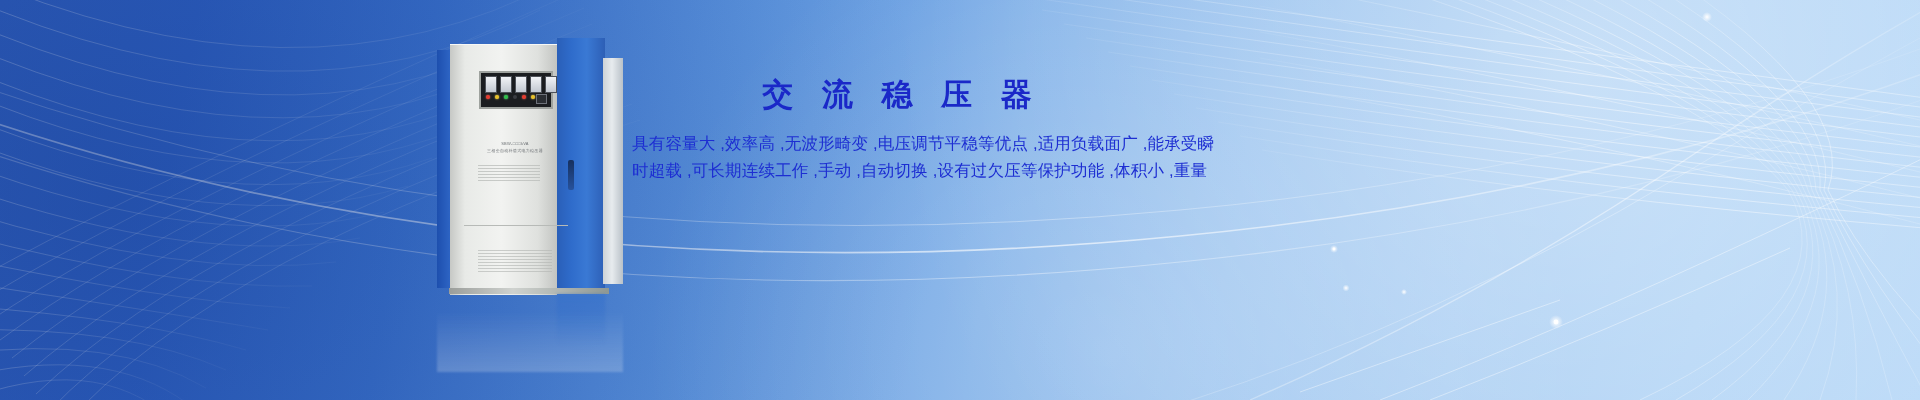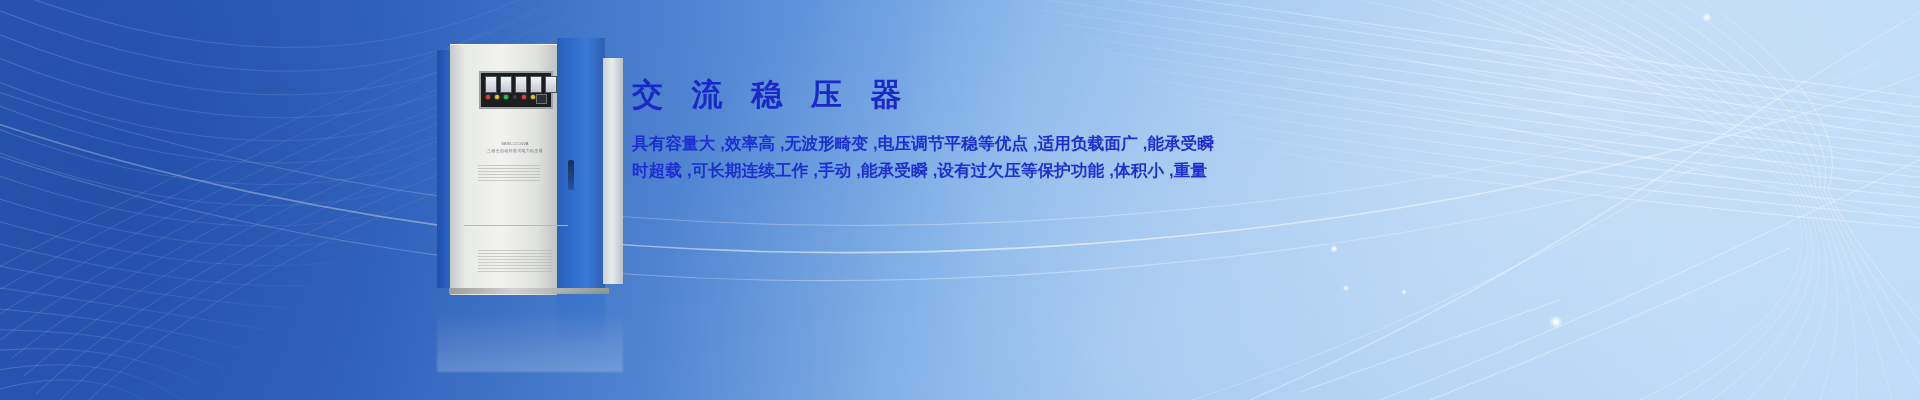--- a/index.html
+++ b/index.html
@@ -111,27 +111,28 @@
   
   .copy{position:absolute;left:632px;top:78px;width:540px;}
   .title{
     font-size:31px;
     font-weight:700;
     color:#1a28c8;
     letter-spacing:10px;
     line-height:1.1;
     margin:0 0 18px 0;
     white-space:nowrap;
+    text-align:center;
   }
   .desc{
     font-size:16.5px;
     color:#1d2ed2;
     line-height:27px;
     letter-spacing:.2px;
-    font-weight:700;
+    font-weight:400;
     width:520px;
   }
   .desc p{margin:0;white-space:nowrap;}
 </style>
 </head>
 <body>
 
 <div class="banner">
 
   <svg class="mesh" viewBox="0 0 1920 400" preserveAspectRatio="none">
@@ -290,17 +291,17 @@
     <div class="handle"></div>
     <div class="base"></div>
   </div>
   <div class="reflection"></div>
   <div class="refl-blue"></div>
 
   <div class="copy">
     <h1 class="title">交 流 稳 压 器</h1>
     <div class="desc">
       <p>具有容量大 ,效率高 ,无波形畸变 ,电压调节平稳等优点 ,适用负载面广 ,能承受瞬</p>
-      <p>时超载 ,可长期连续工作 ,手动 ,能承受瞬 ,设有过欠压等保护功能 ,体积小 ,重量</p>
+      <p>时超载 ,可长期连续工作 ,手动 ,自动切换 ,设有过欠压等保护功能 ,体积小 ,重量</p>
     </div>
   </div>
 
 </div>
 
 </body></html>

